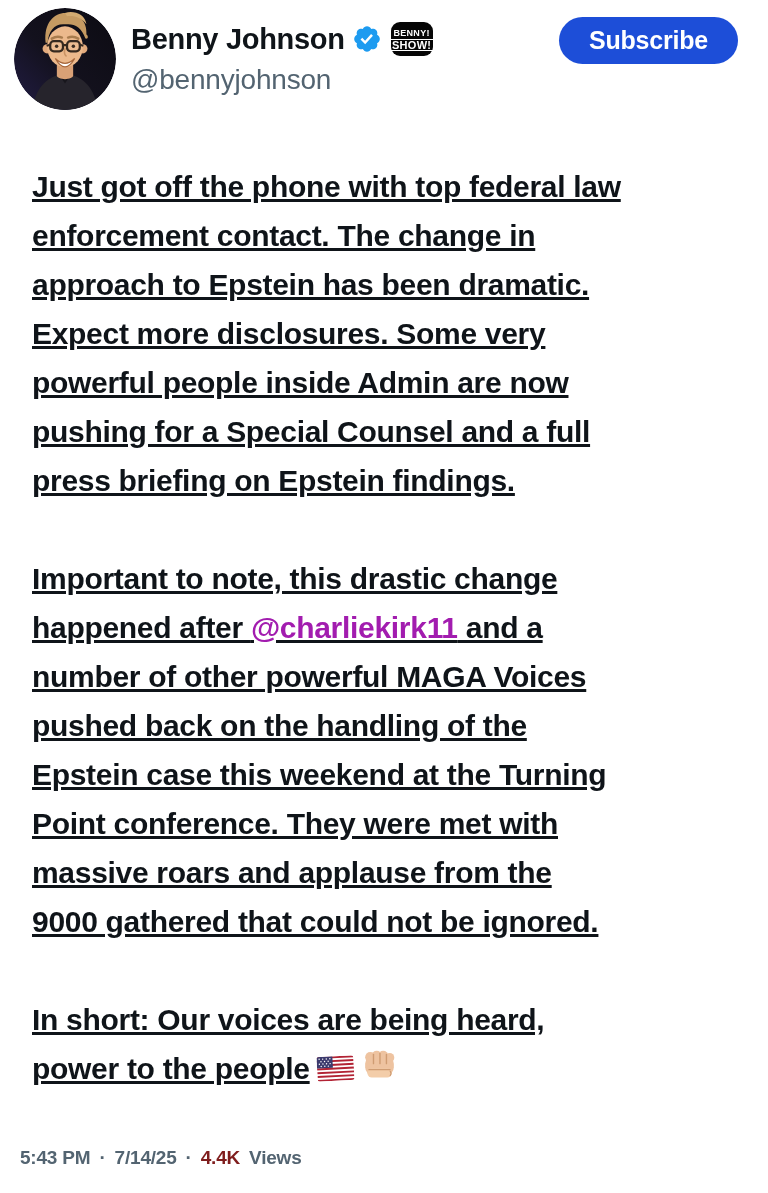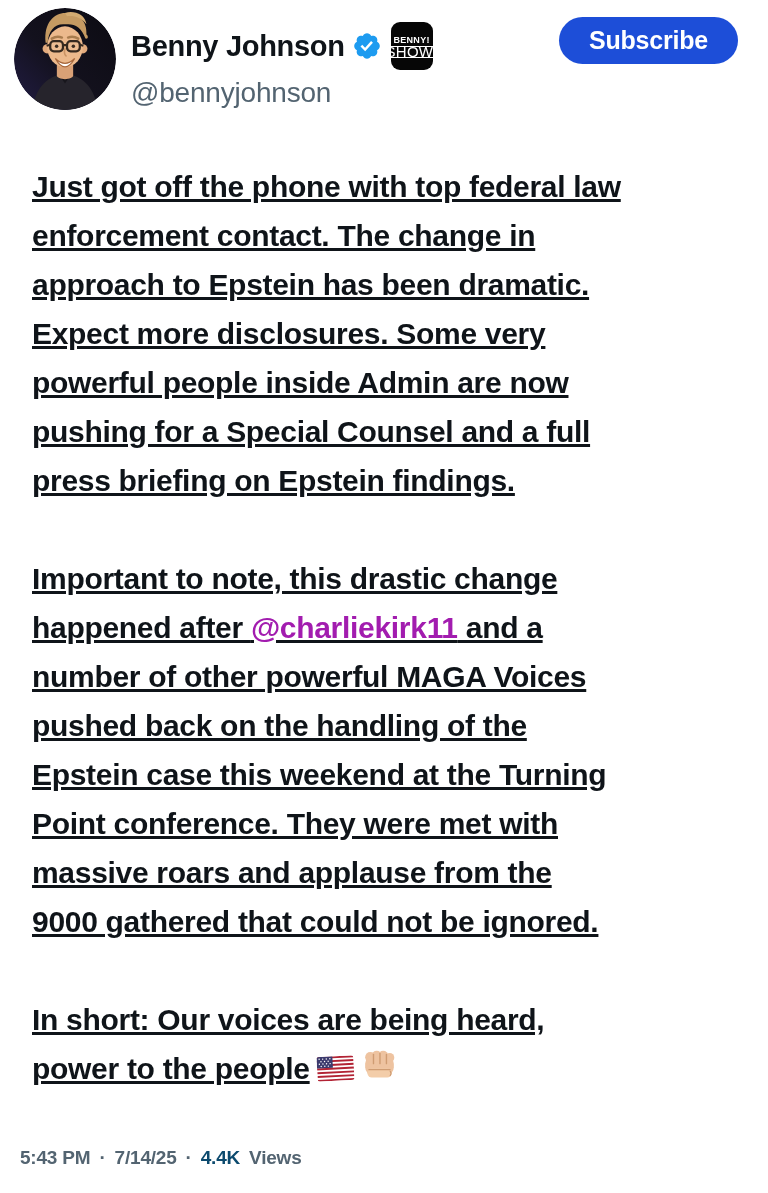--- a/index.html
+++ b/index.html
@@ -22,28 +22,28 @@
     overflow: hidden; cursor: pointer;
   }
   .id-block { position: absolute; left: 131px; top: 22px; }
   .name-row { display: flex; align-items: center; justify-content: space-between; }
   .display-name {
     font-size: 29px; font-weight: 700; color: #0f1419;
     letter-spacing: -0.3px; cursor: pointer; line-height: 1.2;
   }
   .verified { width: 30px; height: 30px; margin-left: 7px; flex: 0 0 auto; }
   .affiliate-badge {
-    margin-left: 9px; width: 42px; height: 48px; border-radius: 9px;
+    margin-left: 9px; width: 42px; height: 34px; border-radius: 9px;
     background: #060606; color: #ffffff;
     display: flex; flex-direction: column; align-items: center; justify-content: center;
     cursor: pointer; flex: 0 0 auto;
   }
   .affiliate-badge .l1 { font-size: 9px; font-weight: 700; letter-spacing: 0.3px; line-height: 10px; }
   .affiliate-badge .l2 {
-    font-size: 15px; font-weight: 400; letter-spacing: 0.3px; line-height: 10px;
+    font-size: 11px; font-weight: 700; letter-spacing: 0.3px; line-height: 10px;
     border: 1px solid #ffffff; padding: 0 2px; margin-top: 1px;
   }
   .handle { font-size: 28px; font-weight: 500; color: #536471; margin-top: 7px; letter-spacing: -0.2px; }
   .subscribe-button {
     position: absolute; right: 30px; top: 17px;
     background: #1d4ed8; color: #ffffff; border: none; cursor: pointer;
     font-family: "Liberation Sans", sans-serif;
     font-size: 25px; font-weight: 700; letter-spacing: -0.2px;
     padding: 0 30px; height: 47px; border-radius: 999px;
   }
@@ -61,21 +61,21 @@
   .emoji { display: inline-block; vertical-align: -5px; margin-left: 5px; }
   .emoji.flag { transform: rotate(-3deg); }
 
   
   .tweet-footer {
     padding: 0 20px; margin-top: 54px;
     font-size: 19px; font-weight: 700; color: #536471; letter-spacing: -0.2px;
     display: flex; align-items: baseline;
   }
   .tweet-footer .dot { margin: 0 9px; }
-  .views-count { color: #0c4a6e; margin-right: 9px; }
+  .views-count { color: #7f1d1d; margin-right: 9px; }
 </style>
 </head>
 <body>
 
 <div class="tweet-card">
 
   <header class="tweet-header">
 
     <div class="avatar">
       <svg width="102" height="102" viewBox="0 0 100 100">

